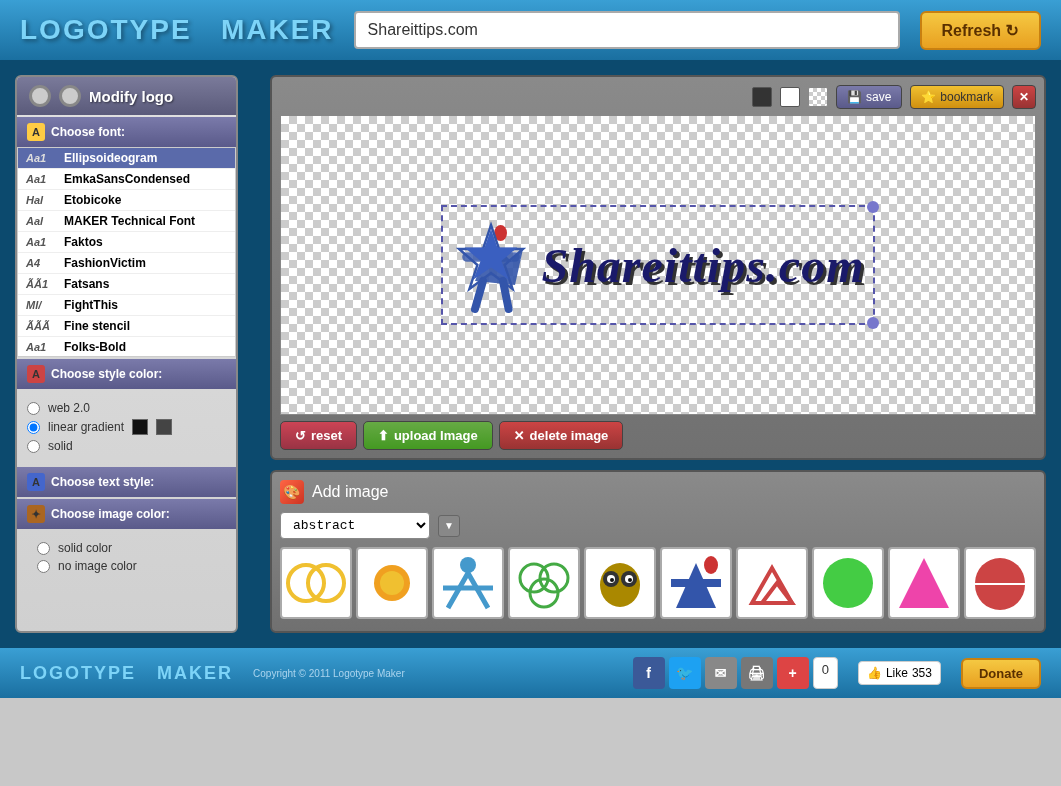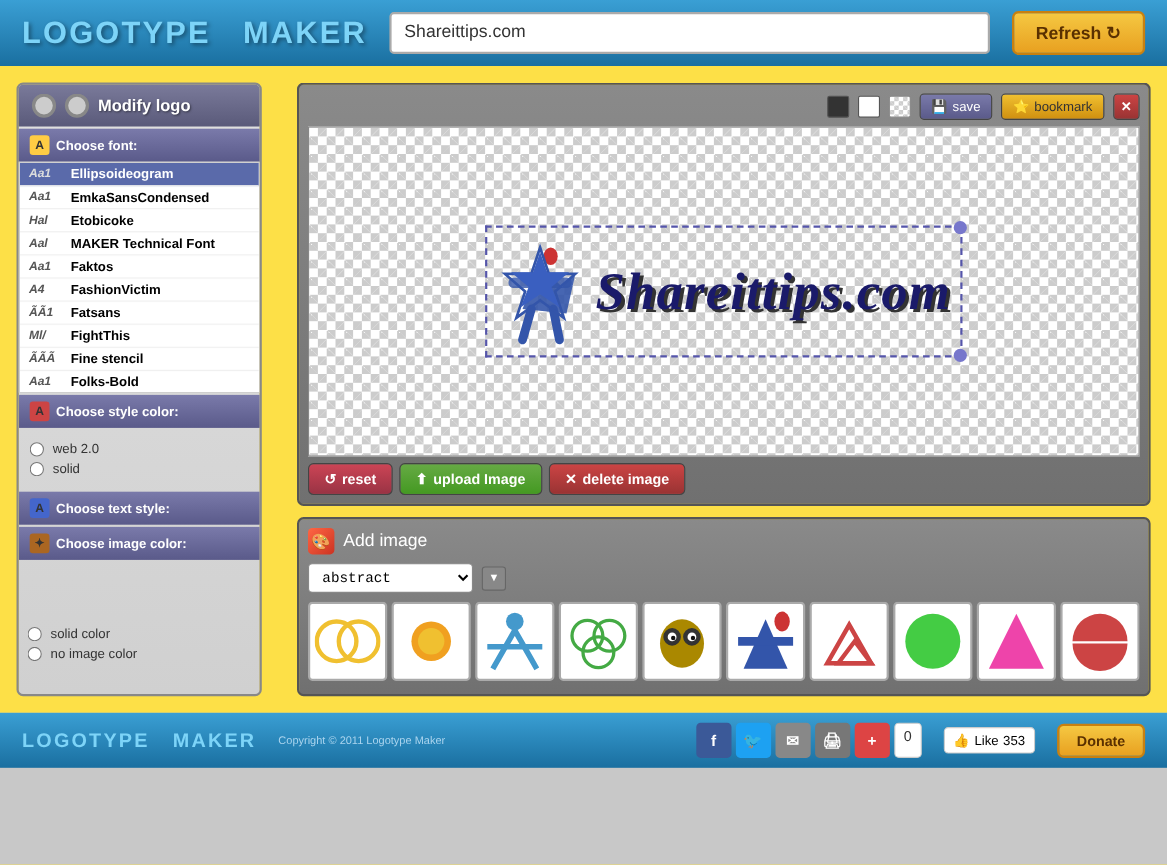--- a/index.html
+++ b/index.html
@@ -43,21 +43,21 @@
       color: #5a3000;
       cursor: pointer;
       white-space: nowrap;
     }
 
     
     #main {
       display: flex;
       padding: 15px;
       gap: 32px;
-      background: #fde047;
+      background: #0c4a6e;
     }
 
     
     #left-panel {
       width: 295px;
       background: linear-gradient(180deg, #e0e0e0 0%, #d0d0d0 100%);
       border: 2px solid #888;
       border-radius: 6px;
       padding: 0;
     }
@@ -154,21 +154,21 @@
 
     
     #text-style-section { padding: 8px 10px; }
     .radio-grid {
       display: grid;
       grid-template-columns: 1fr 1fr;
       gap: 4px;
     }
 
     
-    #image-color-section { padding: 8px 8px; margin-top: 48px; }
+    #image-color-section { padding: 8px 20px; }
 
     
     #right-panel {
       flex: 1;
       display: flex;
       flex-direction: column;
       gap: 10px;
     }
 
     
@@ -504,20 +504,26 @@
       </div>
 
     <div class="section-header">
       <span class="section-header-icon" style="background:#cc4444;">A</span>
       <span class="section-title">Choose style color:</span>
     </div>
     <div id="text-color-section">
       <div class="radio-row">
         <input type="radio" name="textcolor" id="web20" style="">
         <label for="web20">web 2.0</label>
+      </div>
+      <div class="radio-row">
+        <input type="radio" name="textcolor" id="linear" checked="" style="">
+        <label for="linear">linear gradient</label>
+        <span class="color-swatch" style="background:#111"></span>
+        <span class="color-swatch" style="background:#444"></span>
       </div>
       <div class="radio-row">
         <input type="radio" name="textcolor" id="solid" style="">
         <label for="solid">solid</label>
       </div>
     </div>
 
     <div class="section-header">
       <span class="section-header-icon" style="background:#4466cc;">A</span>
       <span class="section-title">Choose text style:</span>

